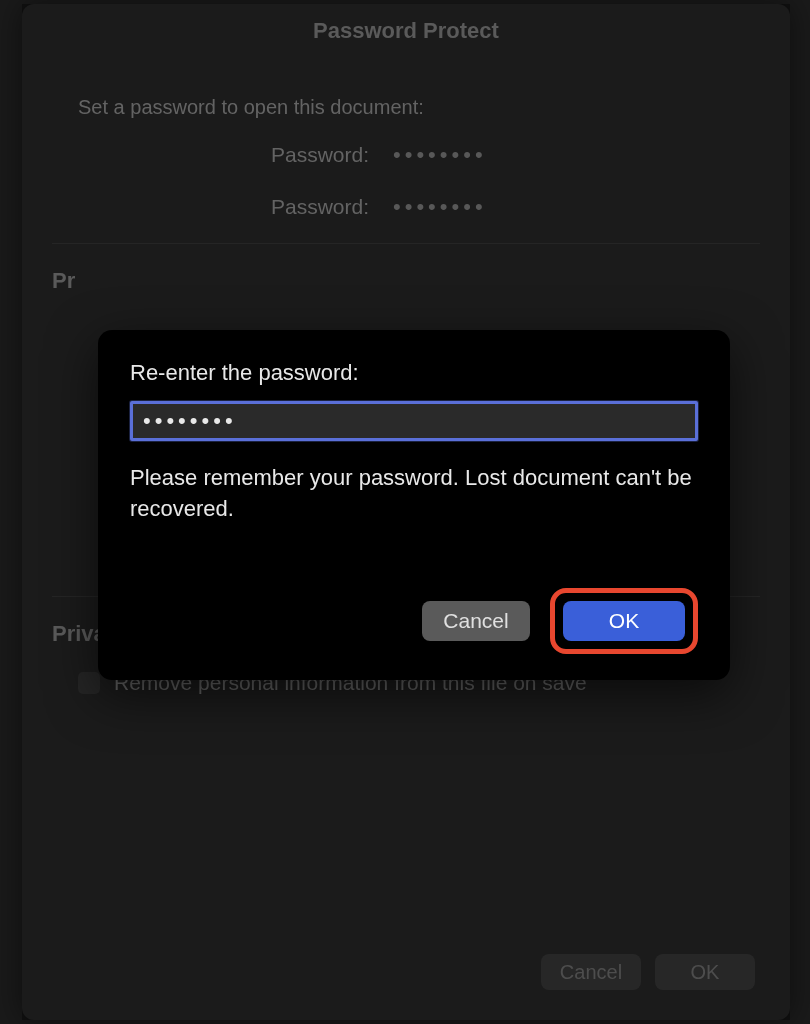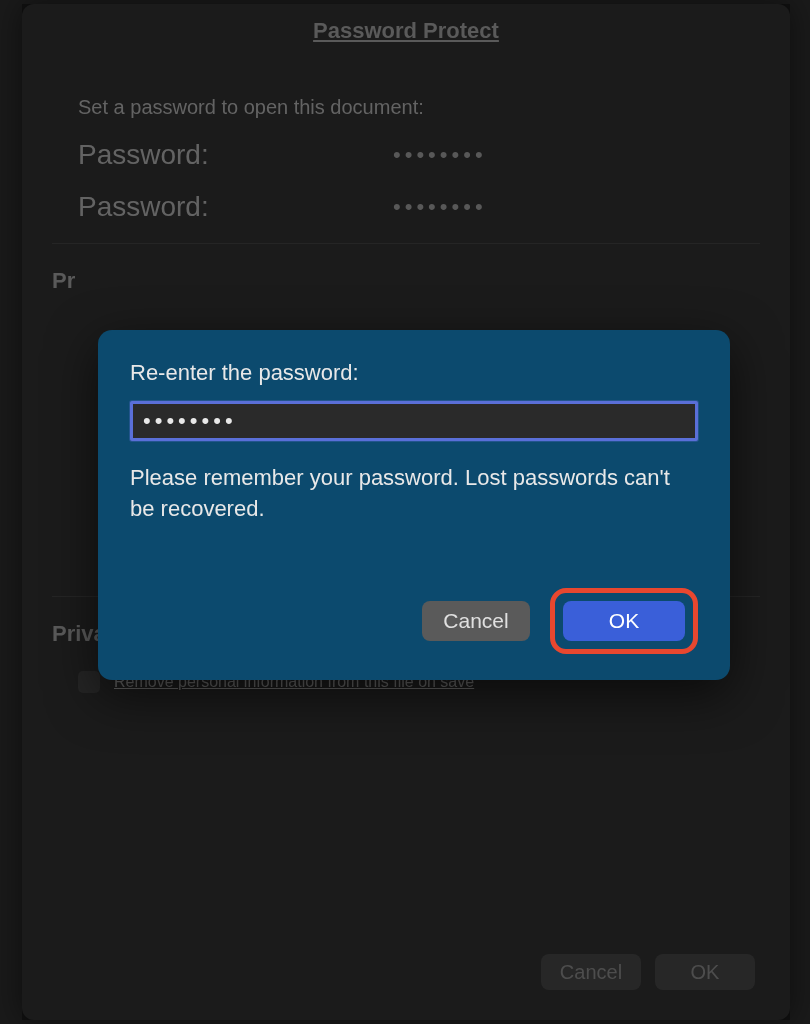--- a/index.html
+++ b/index.html
@@ -25,21 +25,20 @@
       background: #2a2a2a;
       border-radius: 12px;
       box-shadow: 0 0 30px rgba(0,0,0,0.5);
     }
     .dialog-title {
       text-align: center;
       padding: 14px 0 12px 0;
       font-size: 22px;
       font-weight: 600;
       color: #8a8a8a;
-      text-decoration: underline;
     }
     .dialog-content {
       padding: 40px 30px 0 30px;
     }
     .section-header {
       font-size: 22px;
       font-weight: 600;
       color: #8a8a8a;
       margin-bottom: 24px;
     }
@@ -49,23 +48,24 @@
       margin-left: 26px;
       margin-bottom: 20px;
     }
     .password-row {
       display: flex;
       align-items: center;
       margin-left: 26px;
       margin-bottom: 20px;
     }
     .password-label {
-      font-size: 28px;
+      font-size: 21px;
       color: #999;
       width: 305px;
+      text-align: right;
       padding-right: 14px;
     }
     .password-input {
       background: #373737;
       border: none;
       height: 32px;
       width: 300px;
       padding: 4px 10px;
       color: #999;
       font-size: 22px;
@@ -93,23 +93,22 @@
     }
     .checkbox {
       width: 22px;
       height: 22px;
       background: #3a3a3a;
       border-radius: 5px;
       margin-right: 14px;
       flex-shrink: 0;
     }
     .checkbox-label {
-      font-size: 16px;
-      color: #999;
-      text-decoration: underline;
+      font-size: 21px;
+      color: #999;
     }
     .password-optional-row {
       display: flex;
       align-items: center;
       margin-left: 90px;
       margin-top: 340px;
     }
     .password-optional-label {
       font-size: 21px;
       color: #6a6a6a;
@@ -140,21 +139,21 @@
       height: 100%;
       background: rgba(0,0,0,0.35);
       pointer-events: none;
     }
     .modal-dialog {
       position: absolute;
       top: 330px;
       left: 98px;
       width: 632px;
       height: 350px;
-      background: #0c4a6e;
+      background: #000000;
       border-radius: 14px;
       box-shadow: 0 15px 50px rgba(0,0,0,0.6);
       padding: 30px 32px 24px 32px;
       z-index: 100;
     }
     .modal-prompt {
       font-size: 22px;
       color: #e8e8e8;
       margin-bottom: 15px;
     }
@@ -255,20 +254,20 @@
     <button class="btn">Cancel</button>
     <button class="btn">OK</button>
   </div>
 
   <div class="overlay"></div>
 </div>
 
 <div class="modal-dialog">
   <div class="modal-prompt">Re-enter the password:</div>
   <input type="text" class="modal-input" readonly="" value="••••••••" style="">
-  <div class="modal-warning">Please remember your password. Lost passwords can't be recovered.</div>
+  <div class="modal-warning">Please remember your password. Lost document can't be recovered.</div>
   <div class="modal-buttons">
     <button class="modal-btn-cancel">Cancel</button>
     <div class="ok-highlight">
       <button class="modal-btn-ok">OK</button>
     </div>
   </div>
 </div>
 
 </body></html>

